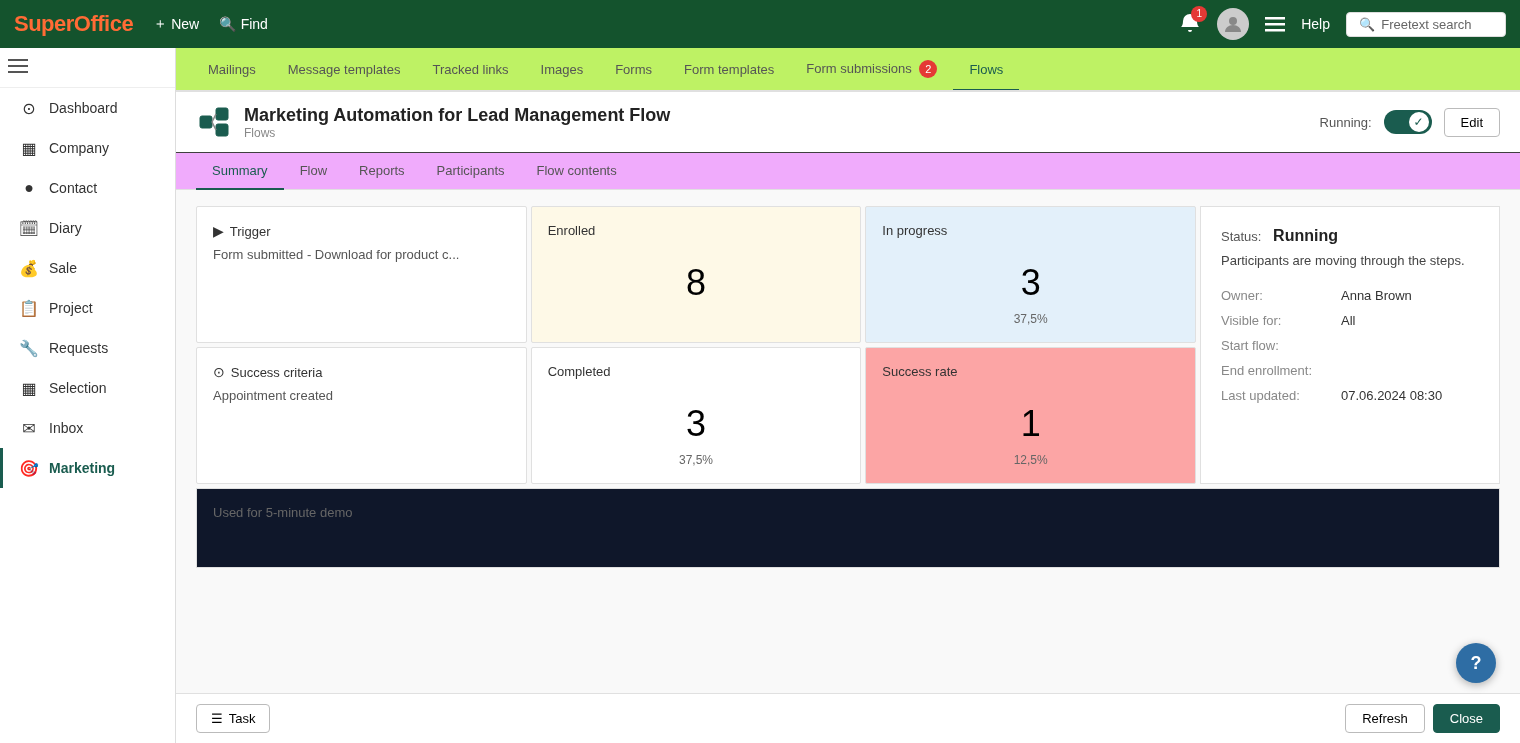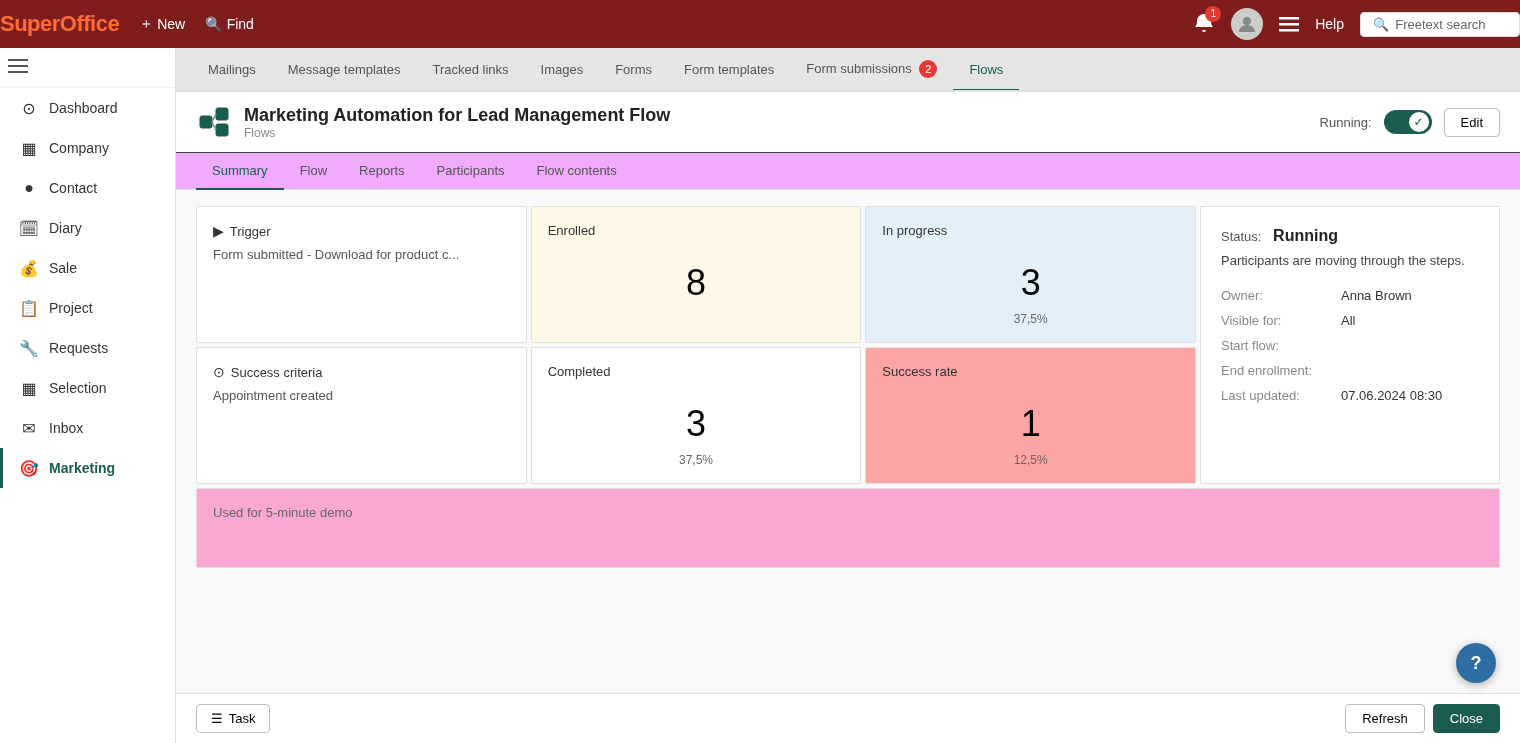--- a/index.html
+++ b/index.html
@@ -1,24 +1,24 @@
 <!DOCTYPE html>
 <html><head>
   <meta charset="utf-8">
   <style>
     * { box-sizing: border-box; margin: 0; padding: 0; }
     body { font-family: -apple-system, BlinkMacSystemFont, 'Segoe UI', Arial, sans-serif; font-size: 13px; background: #f0f0f0; }
 
     
     .top-nav {
-      background: #7f1d1d;
+      background: #14532d;
       height: 48px;
       display: flex;
       align-items: center;
-      padding: 0 0;
+      padding: 0 14px;
       gap: 20px;
     }
     .logo {
       color: white;
       font-size: 22px;
       font-weight: bold;
       letter-spacing: -0.5px;
     }
     .logo span { color: #ff6b35; }
     .top-nav-btn {
@@ -130,21 +130,21 @@
       overflow: hidden;
       background: white;
     }
 
     
     .tabs-row {
       display: flex;
       align-items: center;
       border-bottom: 2px solid #e0e0e0;
       padding: 0 16px;
-      background: #e5e5e5;
+      background: #bef264;
       overflow-x: auto;
       flex-shrink: 0;
     }
     .tab-item {
       padding: 12px 16px;
       cursor: pointer;
       color: #555;
       font-size: 13px;
       white-space: nowrap;
       border-bottom: 2px solid transparent;
@@ -349,21 +349,21 @@
       width: 120px;
       flex-shrink: 0;
     }
     .status-val {
       color: #333;
     }
 
     
     .notes-area {
       margin-top: 4px;
-      background: #f9a8d4;
+      background: #0f172a;
       border: 1px solid #e0e0e0;
       padding: 16px;
       min-height: 80px;
       color: #666;
       font-size: 13px;
     }
 
     
     .footer {
       display: flex;

